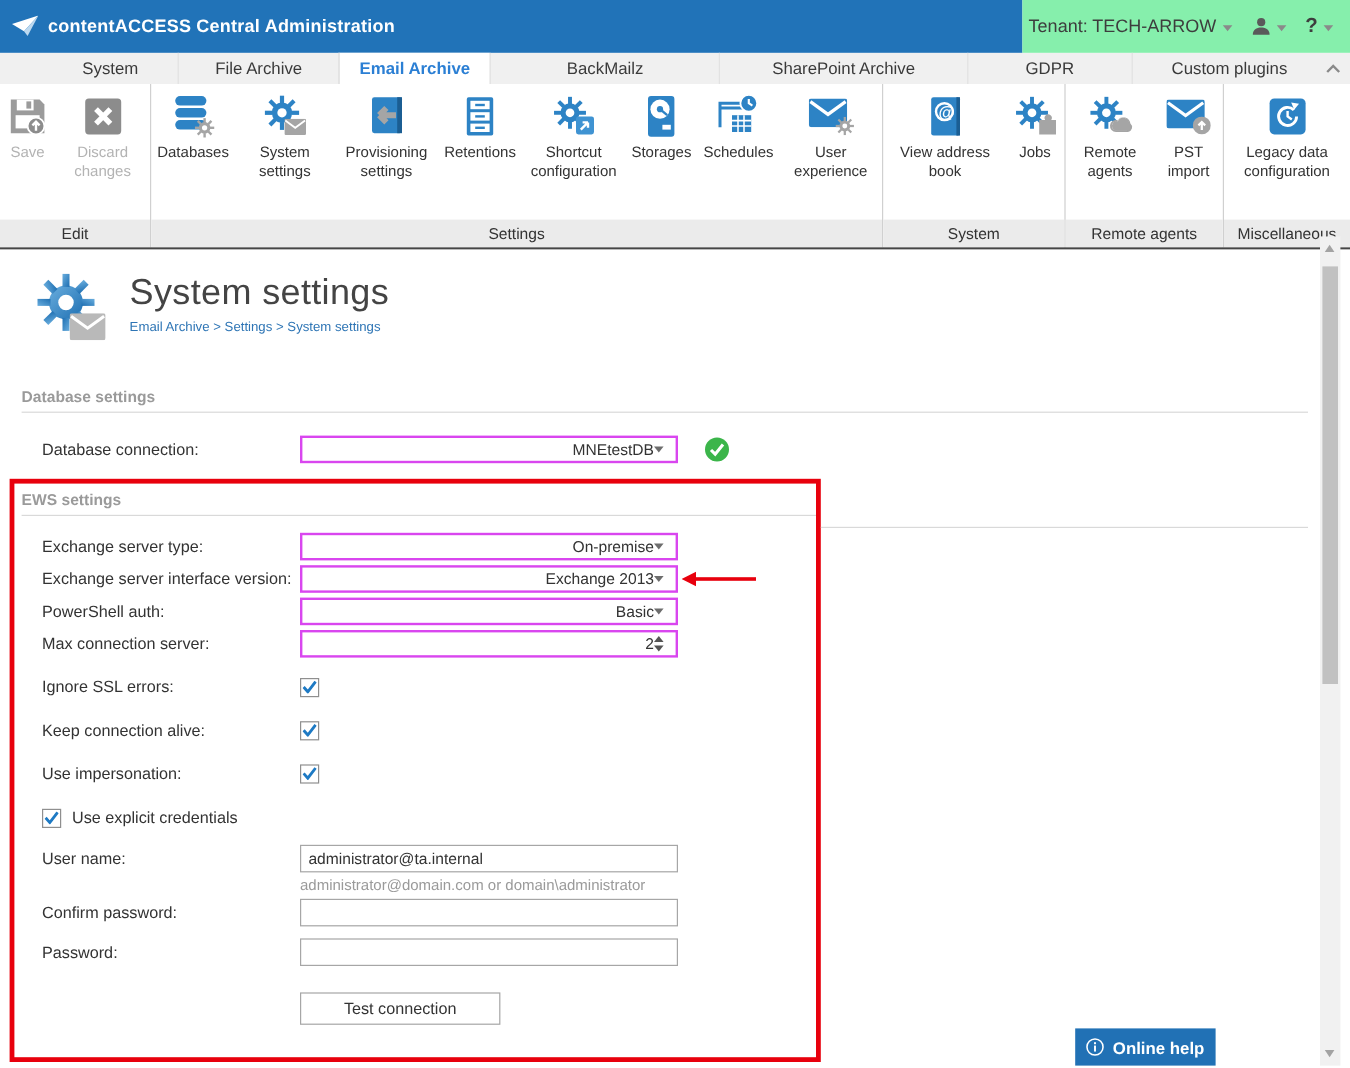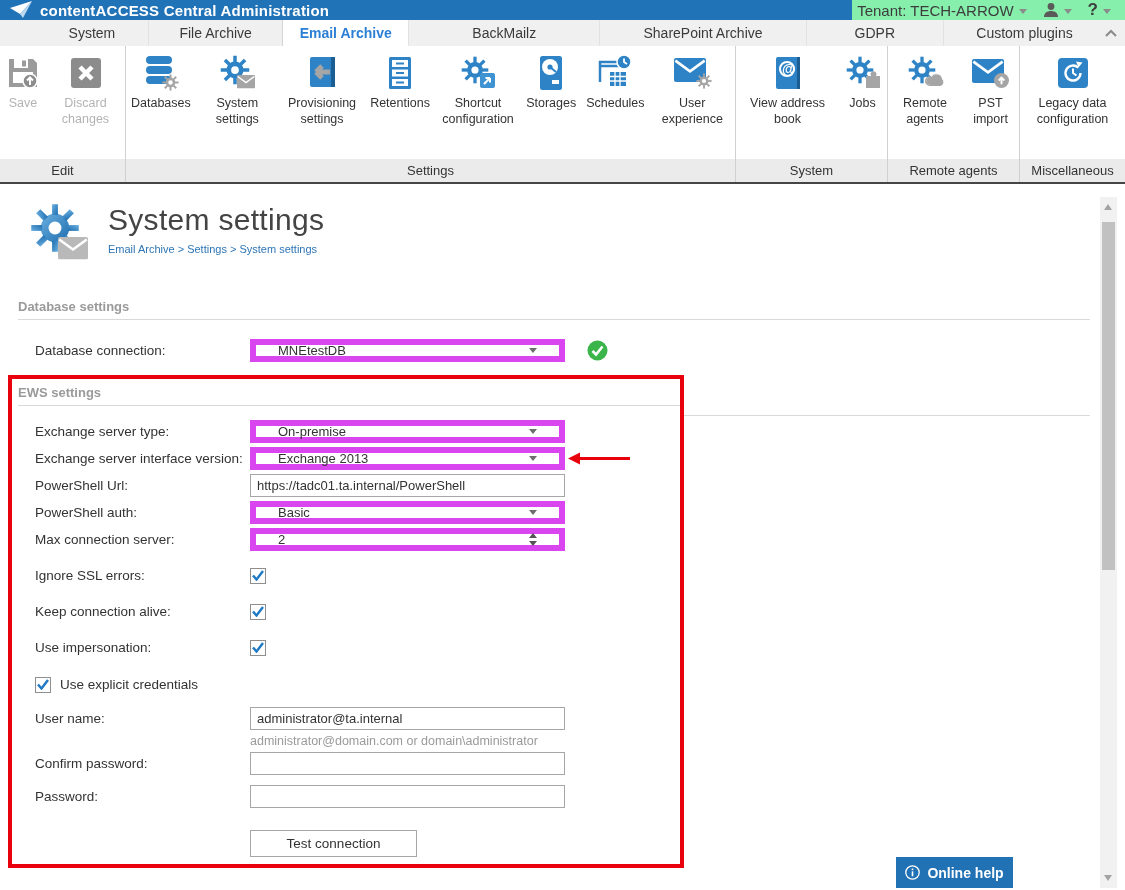--- a/index.html
+++ b/index.html
@@ -1,21 +1,21 @@
 <!DOCTYPE html>
 <html><head>
 <meta charset="utf-8">
 <style>
   * { margin:0; padding:0; box-sizing:border-box; }
   html,body { width:1125px; height:890px; overflow:hidden; background:#fff;
     font-family:"Liberation Sans", sans-serif; }
   .screen { position:relative; width:1125px; height:890px; background:#fff; }
 
   
-  .topbar { display:flex; height:20px; }
+  .topbar { display:flex; height:44px; }
   .topbar-blue { width:852px; background:#2173b8; display:flex; align-items:center; padding-left:10px; }
   .app-title { color:#fff; font-size:15px; font-weight:bold; margin-left:8px; letter-spacing:.2px; }
   .topbar-right { flex:1; background:#86efac; display:flex; align-items:center; justify-content:flex-end; padding-right:14px; gap:16px; }
   .tenant, .usermenu, .helpmenu { display:flex; align-items:center; gap:5px; cursor:pointer; }
   .tenant span { font-size:15px; color:#3d3d3d; }
   .helpmenu .q { font-size:17px; font-weight:bold; color:#3d3d3d; }
   .caret { width:0; height:0; border-left:4px solid transparent; border-right:4px solid transparent; border-top:5px solid #8a8a8a; margin-top:2px; }
 
   
   .tabbar { display:flex; height:26px; background:#f0f0f0; align-items:stretch; }
@@ -43,21 +43,21 @@
   .page-icon { width:64px; height:64px; }
   .page-head-text { margin-left:16px; padding-top:2px; }
   .page-title { font-size:30px; color:#444; font-weight:normal; letter-spacing:.3px; }
   .breadcrumb { font-size:11px; color:#2e75b5; margin-top:6px; cursor:pointer; }
 
   .section-head { margin:34px 35px 0 18px; font-size:13px; font-weight:bold; color:#9a9a9a;
     padding-bottom:5px; border-bottom:1px solid #d9d9d9; }
 
   .form-row { display:flex; align-items:center; margin-top:4px; min-height:23px; position:relative; }
   .flabel { margin-left:23px; width:215px; font-size:13.5px; color:#333; }
-  .ctrl { width:315px; height:23px; border:6px solid #d946ef; background:#fff; display:flex; align-items:center; justify-content:space-between; padding:0 22px; font-size:13px; color:#333; cursor:pointer; }
+  .ctrl { width:315px; height:23px; border:2px solid #d946ef; background:#fff; display:flex; align-items:center; justify-content:flex-end; padding:0 10px; font-size:13px; color:#333; cursor:pointer; }
   .ctrl .val { white-space:nowrap; overflow:hidden; }
   .sel-caret { width:0; height:0; border-left:4px solid transparent; border-right:4px solid transparent; border-top:5px solid #6d6d6d; }
   input.tinput { width:315px; height:23px; border:1px solid #a6a6a6; font-size:13px; color:#333; padding:0 6px; font-family:"Liberation Sans", sans-serif; outline:none; }
   .spin { display:flex; flex-direction:column; gap:3px; }
   .spin-up { width:0;height:0;border-left:4px solid transparent;border-right:4px solid transparent;border-bottom:5px solid #555; cursor:pointer;}
   .spin-dn { width:0;height:0;border-left:4px solid transparent;border-right:4px solid transparent;border-top:5px solid #555; cursor:pointer;}
 
   .checkbox { width:16px; height:16px; border:1px solid #8f8f8f; background:#fff; display:flex; align-items:center; justify-content:center; cursor:pointer; }
   .cb-row { margin-top:13px; }
   .cred-row { margin-top:14px; }
@@ -409,24 +409,20 @@
           <span class="val">Exchange 2013</span>
           <span class="sel-caret"></span>
         </div>
         <svg class="red-arrow" width="62" height="13" viewBox="0 0 62 13">
           <polygon points="0,6.5 12,0.5 12,12.5" fill="#e8000d"></polygon>
           <rect x="11" y="5" width="51" height="3" fill="#e8000d"></rect>
         </svg>
       </div>
 
 
-      <div class="form-row">
-        <span class="flabel">PowerShell Url:</span>
-        <input class="tinput" value="https://tadc01.ta.internal/PowerShell" style="">
-      </div>
 
       <div class="form-row">
         <span class="flabel">PowerShell auth:</span>
         <div class="ctrl">
           <span class="val">Basic</span>
           <span class="sel-caret"></span>
         </div>
       </div>
 
       <div class="form-row">

